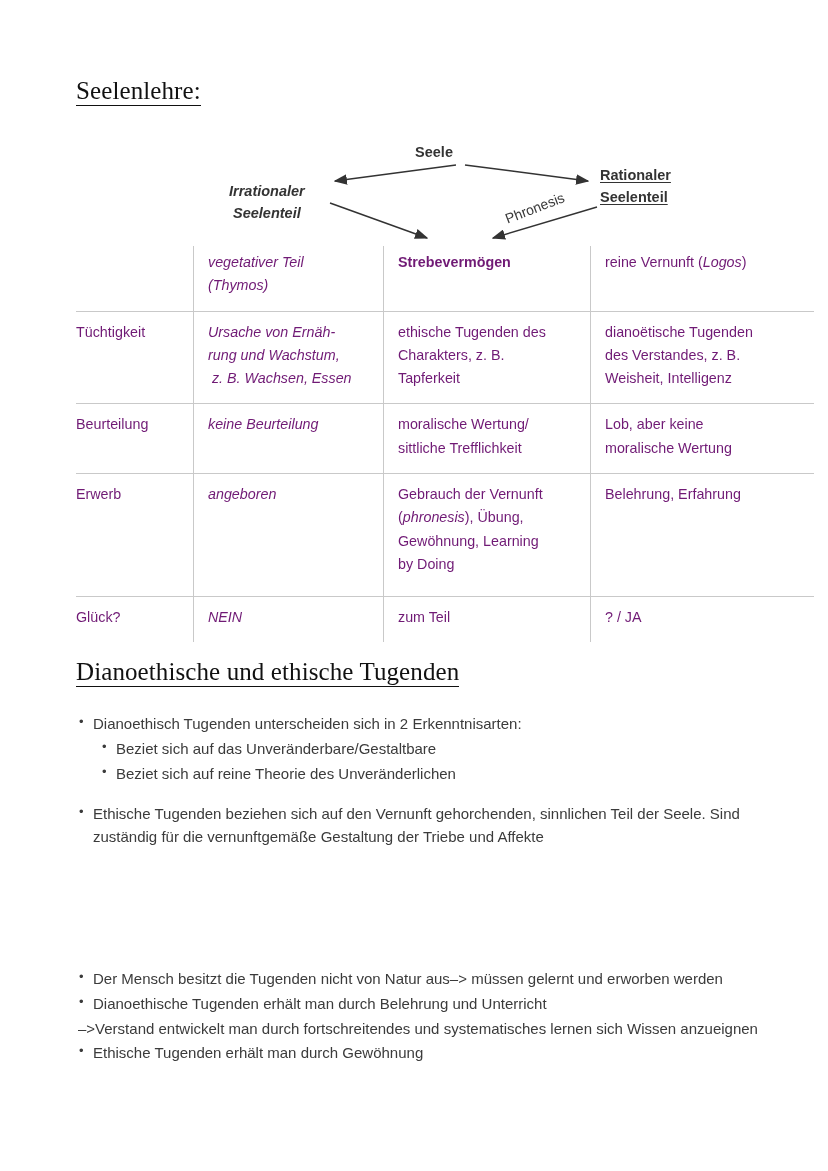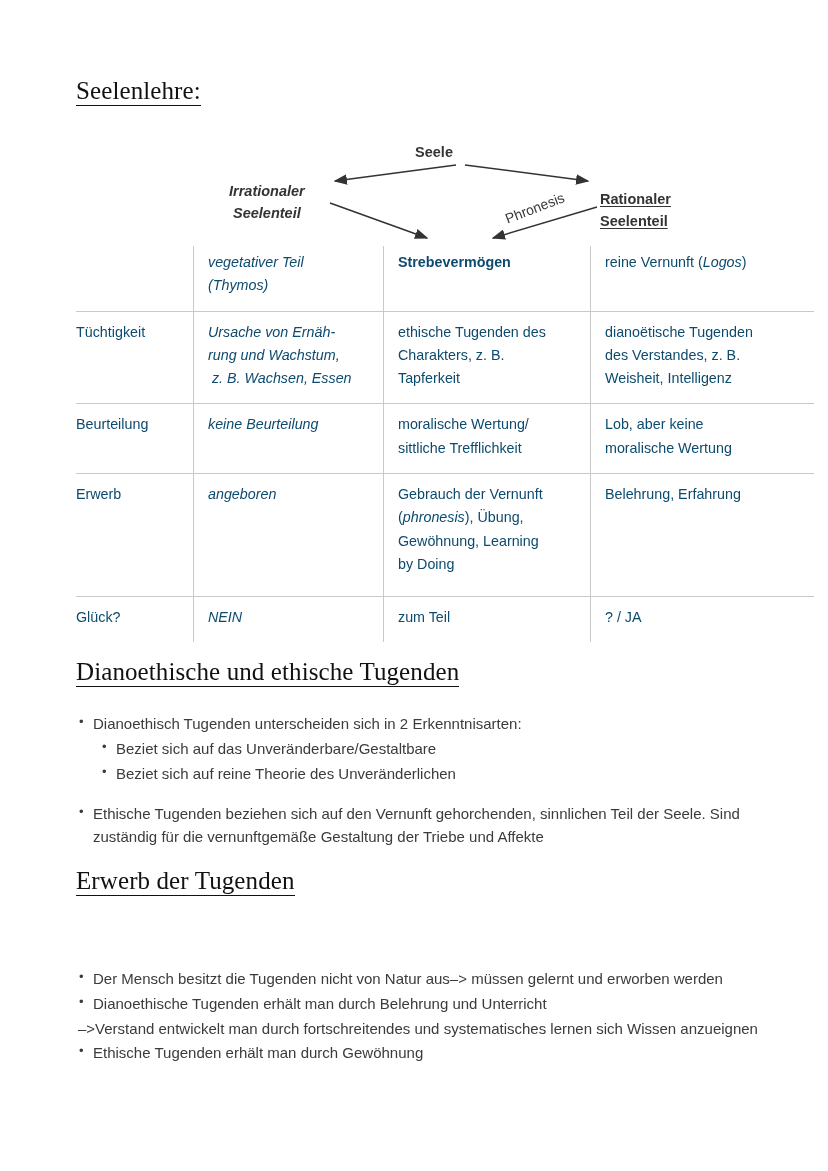--- a/index.html
+++ b/index.html
@@ -75,21 +75,21 @@
     transform: translateX(-50%);
   }
   #label-irrational {
     left: 229px;
     top: 50px;
     font-style: italic;
     text-align: center;
   }
   #label-rational {
     left: 600px;
-    top: 58px;
+    top: 34px;
     text-align: left;
   }
   #label-rational .ul-line {
     display: block;
     text-decoration: underline;
     text-underline-offset: 2px;
     width: max-content;
   }
   #label-phronesis {
     left: 506px;
@@ -118,21 +118,21 @@
   }
   #soul-table table {
     border-collapse: collapse;
     width: 657px;
     table-layout: fixed;
   }
   #soul-table td {
     vertical-align: top;
     font-size: 14.3px;
     line-height: 1.63;
-    color: #0c4a6e;
+    color: #701a75;
     padding: 9px 0 13px 0;
     border-bottom: 1px solid #c9c9c9;
   }
   #soul-table tr.last-row td {
     border-bottom: none;
   }
   #soul-table tr.header-row td {
     padding-top: 5px;
   }
   .col-label   { width: 107px; padding-right: 10px !important; }
@@ -283,21 +283,20 @@
   <div class="bullet-block" id="block-dianoethische">
     <div class="bullet-row">Dianoethisch Tugenden unterscheiden sich in 2 Erkenntnisarten:</div>
     <div class="bullet-row sub">Beziet sich auf das Unveränderbare/Gestaltbare</div>
     <div class="bullet-row sub">Beziet sich auf reine Theorie des Unveränderlichen</div>
   </div>
 
   <div class="bullet-block" id="block-ethische">
     <div class="bullet-row">Ethische Tugenden beziehen sich auf den Vernunft gehorchenden, sinnlichen Teil der Seele. Sind zuständig für die vernunftgemäße Gestaltung der Triebe und Affekte</div>
   </div>
 
-  <div class="serif-heading" id="heading-erwerb">Erwerb der Tugenden</div>
 
   <div class="bullet-block" id="block-erwerb">
     <div class="bullet-row">Der Mensch besitzt die Tugenden nicht von Natur aus–&gt; müssen gelernt und erworben werden</div>
     <div class="bullet-row">Dianoethische Tugenden erhält man durch Belehrung und Unterricht</div>
     <div class="bullet-row nobullet">–&gt;Verstand entwickelt man durch fortschreitendes und systematisches lernen sich Wissen anzueignen</div>
     <div class="bullet-row">Ethische Tugenden erhält man durch Gewöhnung</div>
   </div>
 
 </div>
 

